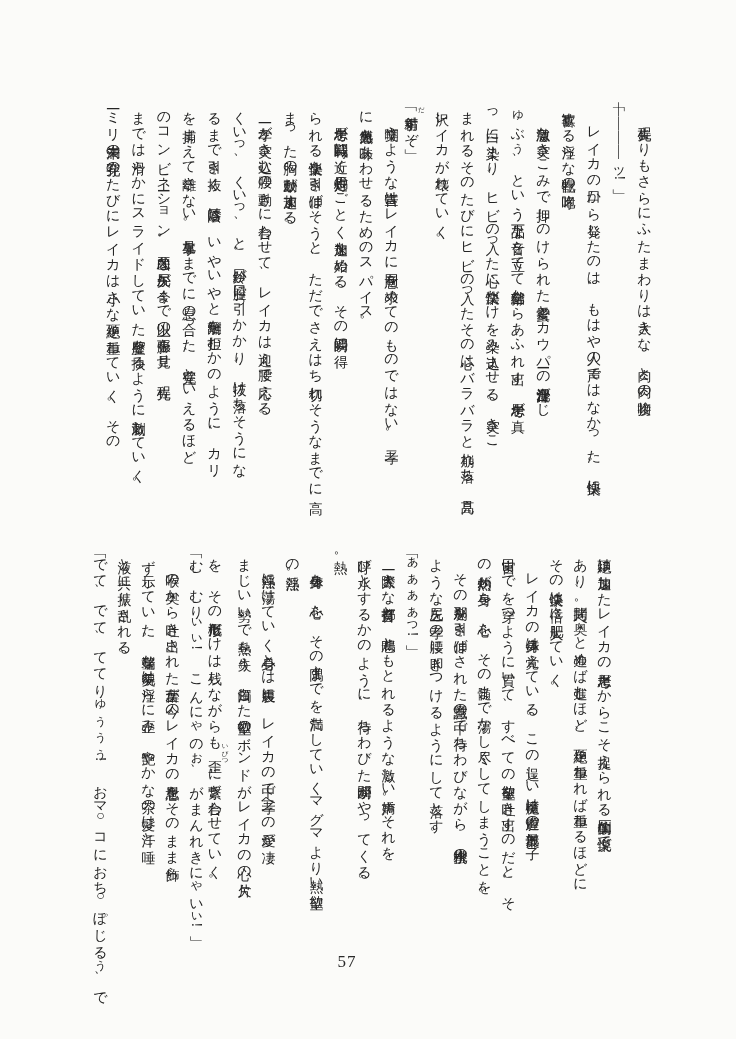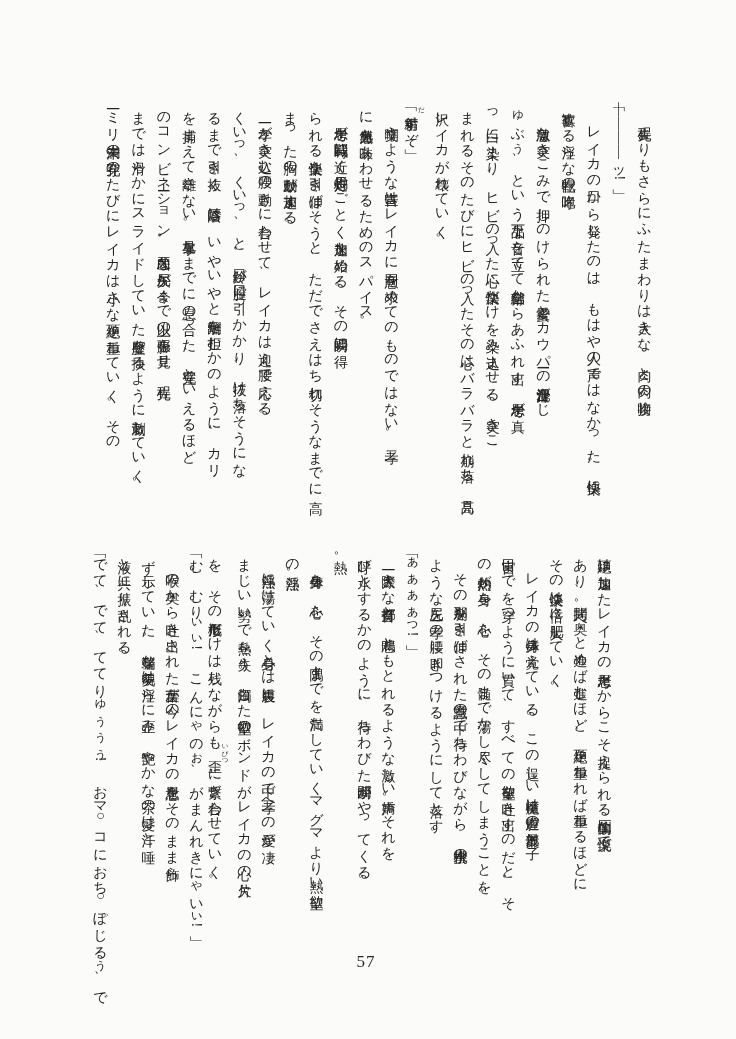--- a/index.html
+++ b/index.html
@@ -25,21 +25,21 @@
     overflow:visible;
   }
   #top-block { top:102px; right:83px; height:430px; }
   #top-block .col { width:25.3px; }
   #bottom-block { top:549px; right:123px; height:428px; }
   #bottom-block .col { width:24px; }
   ruby { ruby-align:center; }
   rt { font-size:6.5px; letter-spacing:0; }
   .page-number {
     position:absolute;
-    top:952px; left:343px; width:46px;
+    top:952px; left:324px; width:46px;
     text-align:center;
     font-size:17px;
     letter-spacing:1px;
     color:#2a2a2a;
   }
 </style>
 </head>
 <body>
 
 <div class="page" style="background: rgb(251, 251, 249); color: rgb(36, 36, 36);">

